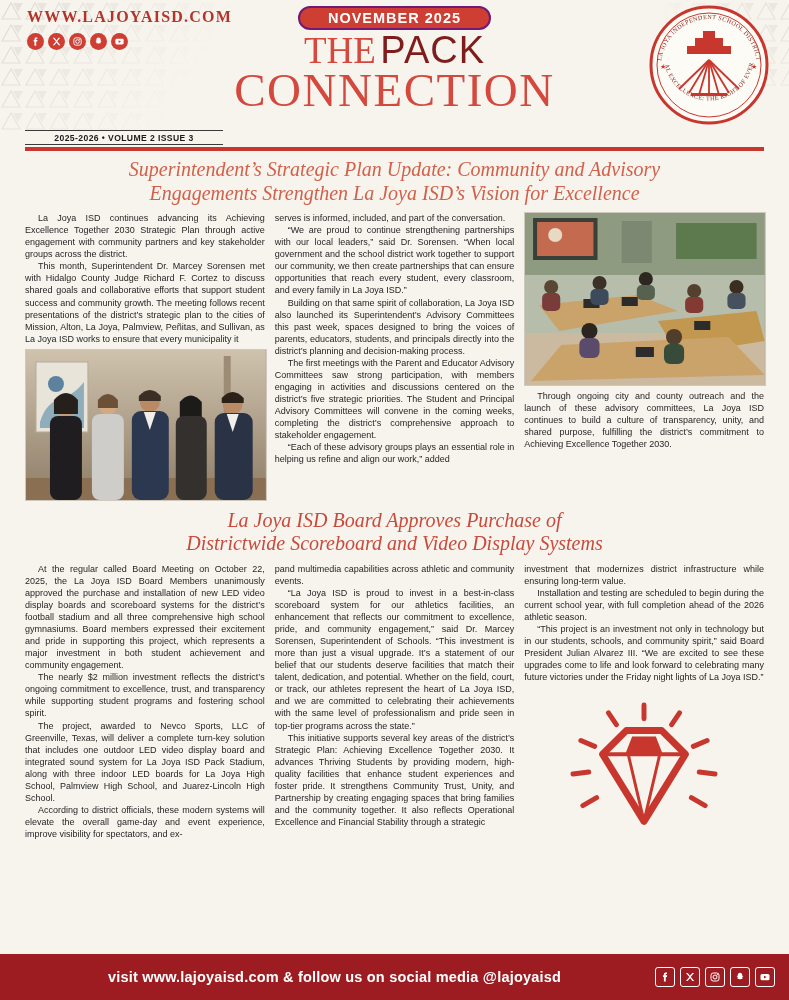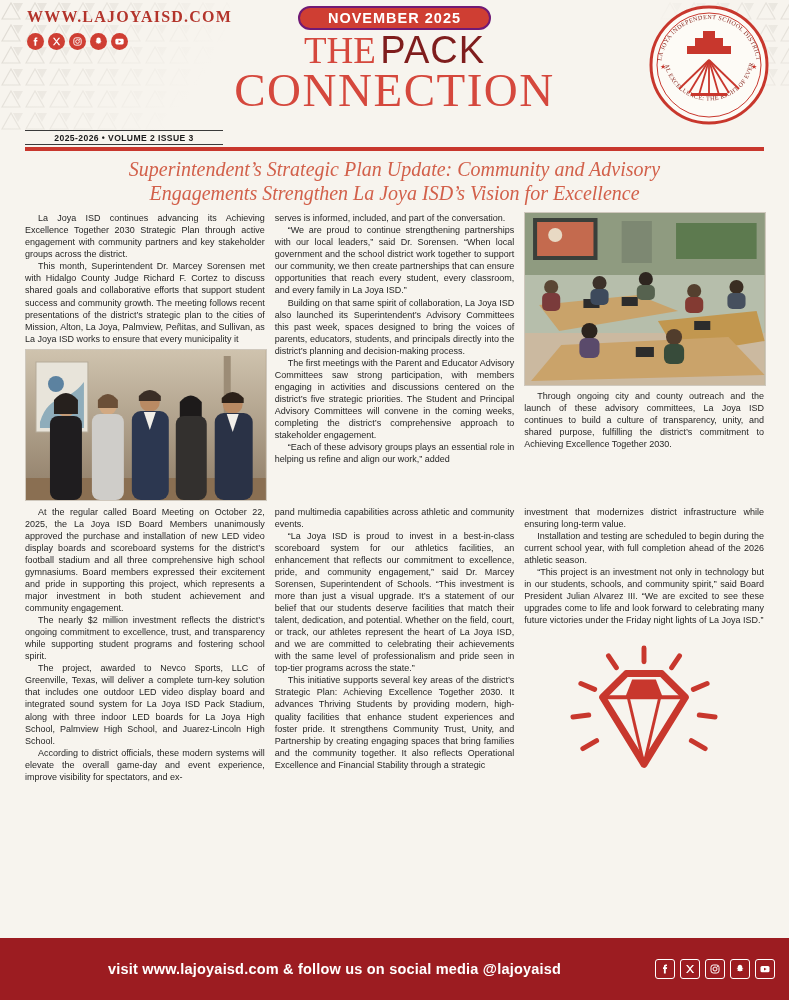--- a/index.html
+++ b/index.html
@@ -39,21 +39,21 @@
   .cols{display:flex;gap:10px;padding:5px 25px 0;}
   .col{width:240px;font-size:9px;line-height:1.34;text-align:justify;color:#262626;}
   .col p{margin:0;text-indent:13px;}
   .col p.noind{text-indent:0;}
   .photo{width:100%;overflow:hidden;border:1px solid #cfc8bd;background:#b9a88f;}
   .photo svg{display:block;width:100%;height:100%;}
   .photo1{height:150px;margin-top:4px;}
   .photo2{height:172px;margin-bottom:4px;}
   .gem{display:flex;justify-content:center;margin-top:16px;}
   
-  .footer{position:absolute;left:0;right:0;bottom:0;height:30px;background:#9c1c21;display:flex;align-items:center;padding:16px 14px;}
+  .footer{position:absolute;left:0;right:0;bottom:0;height:30px;background:#9c1c21;display:flex;align-items:center;padding:8px 14px;}
   .f-text{flex:1;color:#fff;font-weight:bold;font-size:14.5px;letter-spacing:.2px;text-align:center;cursor:pointer;}
   .f-icons{display:flex;gap:5px;}
   .fi{width:18px;height:18px;border:1.6px solid #fff;border-radius:3px;display:flex;align-items:center;justify-content:center;cursor:pointer;}
   .fi svg{width:12px;height:12px;fill:#fff;}
   .fi svg .cut{fill:#9c1c21;}
   .seal-text{font-family:"Liberation Serif",serif;font-size:6.2px;fill:#8a2a22;letter-spacing:.4px;}
 </style>
 </head>
 <body>
 
@@ -239,20 +239,24 @@
             <circle cx="148" cy="124" r="8" fill="#513d2c"></circle>
               <rect x="138" y="131" width="20" height="20" rx="6" fill="#374b3a"></rect>
           </svg>
         </div>
         <p>Through ongoing city and county outreach and the launch of these advisory committees, La Joya ISD continues to build a culture of transparency, unity, and shared purpose, fulfilling the district’s commitment to Achieving Excellence Together 2030.</p>
       </div>
     </div>
   </section>
 
   <section>
+    <h2 class="a-title t2">
+      <span>La Joya ISD Board Approves Purchase of</span><br>
+      <span>Districtwide Scoreboard and Video Display Systems</span>
+    </h2>
     <div class="cols">
       <div class="col">
         <p>At the regular called Board Meeting on October 22, 2025, the La Joya ISD Board Members unanimously approved the purchase and installation of new LED video display boards and scoreboard systems for the district’s football stadium and all three comprehensive high school gymnasiums. Board members expressed their excitement and pride in supporting this project, which represents a major investment in both student achievement and community engagement.</p>
         <p>The nearly $2 million investment reflects the district’s ongoing commitment to excellence, trust, and transparency while supporting student programs and fostering school spirit.</p>
         <p>The project, awarded to Nevco Sports, LLC of Greenville, Texas, will deliver a complete turn-key solution that includes one outdoor LED video display board and integrated sound system for La Joya ISD Pack Stadium, along with three indoor LED boards for La Joya High School, Palmview High School, and Juarez-Lincoln High School.</p>
         <p>According to district officials, these modern systems will elevate the overall game-day and event experience, improve visibility for spectators, and ex-</p>
       </div>
       <div class="col">
         <p class="noind">pand multimedia capabilities across athletic and community events.</p>
         <p>“La Joya ISD is proud to invest in a best-in-class scoreboard system for our athletics facilities, an enhancement that reflects our commitment to excellence, pride, and community engagement,” said Dr. Marcey Sorensen, Superintendent of Schools. “This investment is more than just a visual upgrade. It’s a statement of our belief that our students deserve facilities that match their talent, dedication, and potential. Whether on the field, court, or track, our athletes represent the heart of La Joya ISD, and we are committed to celebrating their achievements with the same level of professionalism and pride seen in top-tier programs across the state.”</p>

